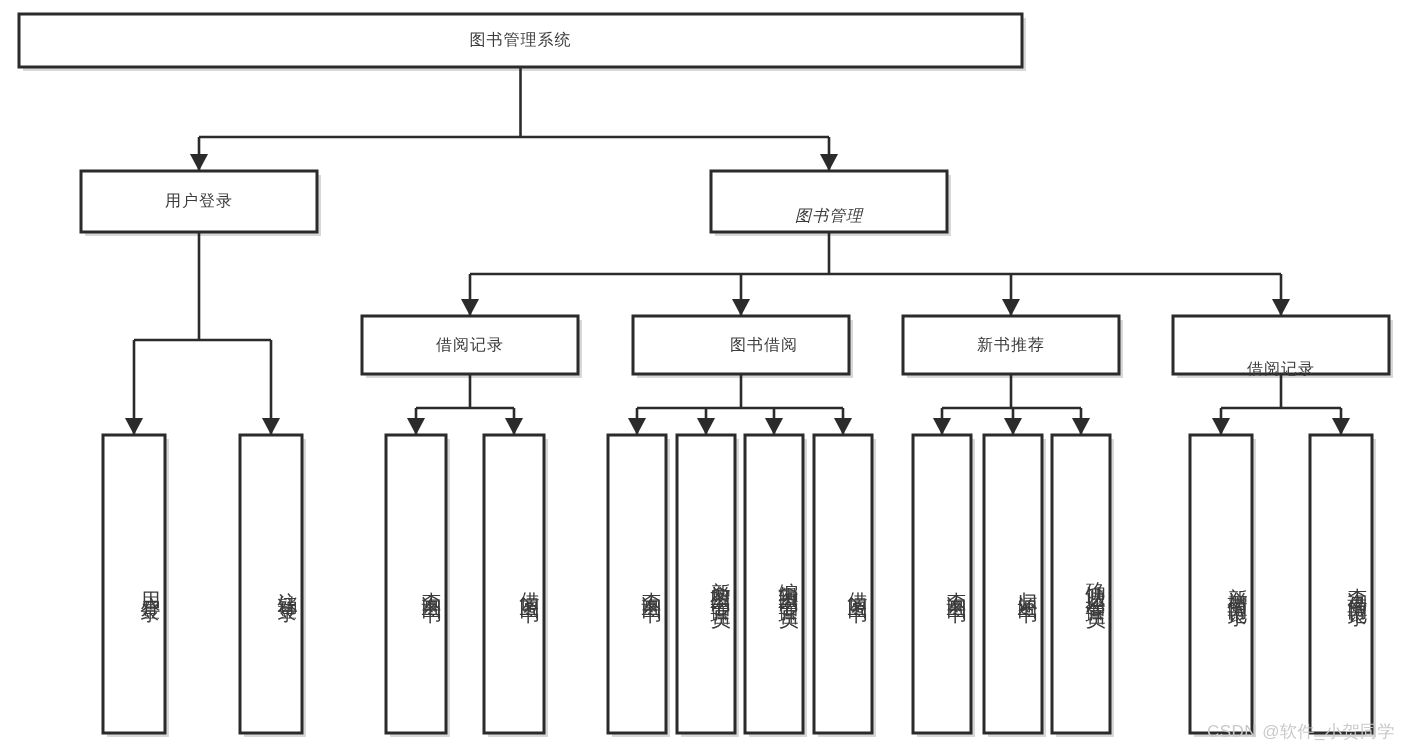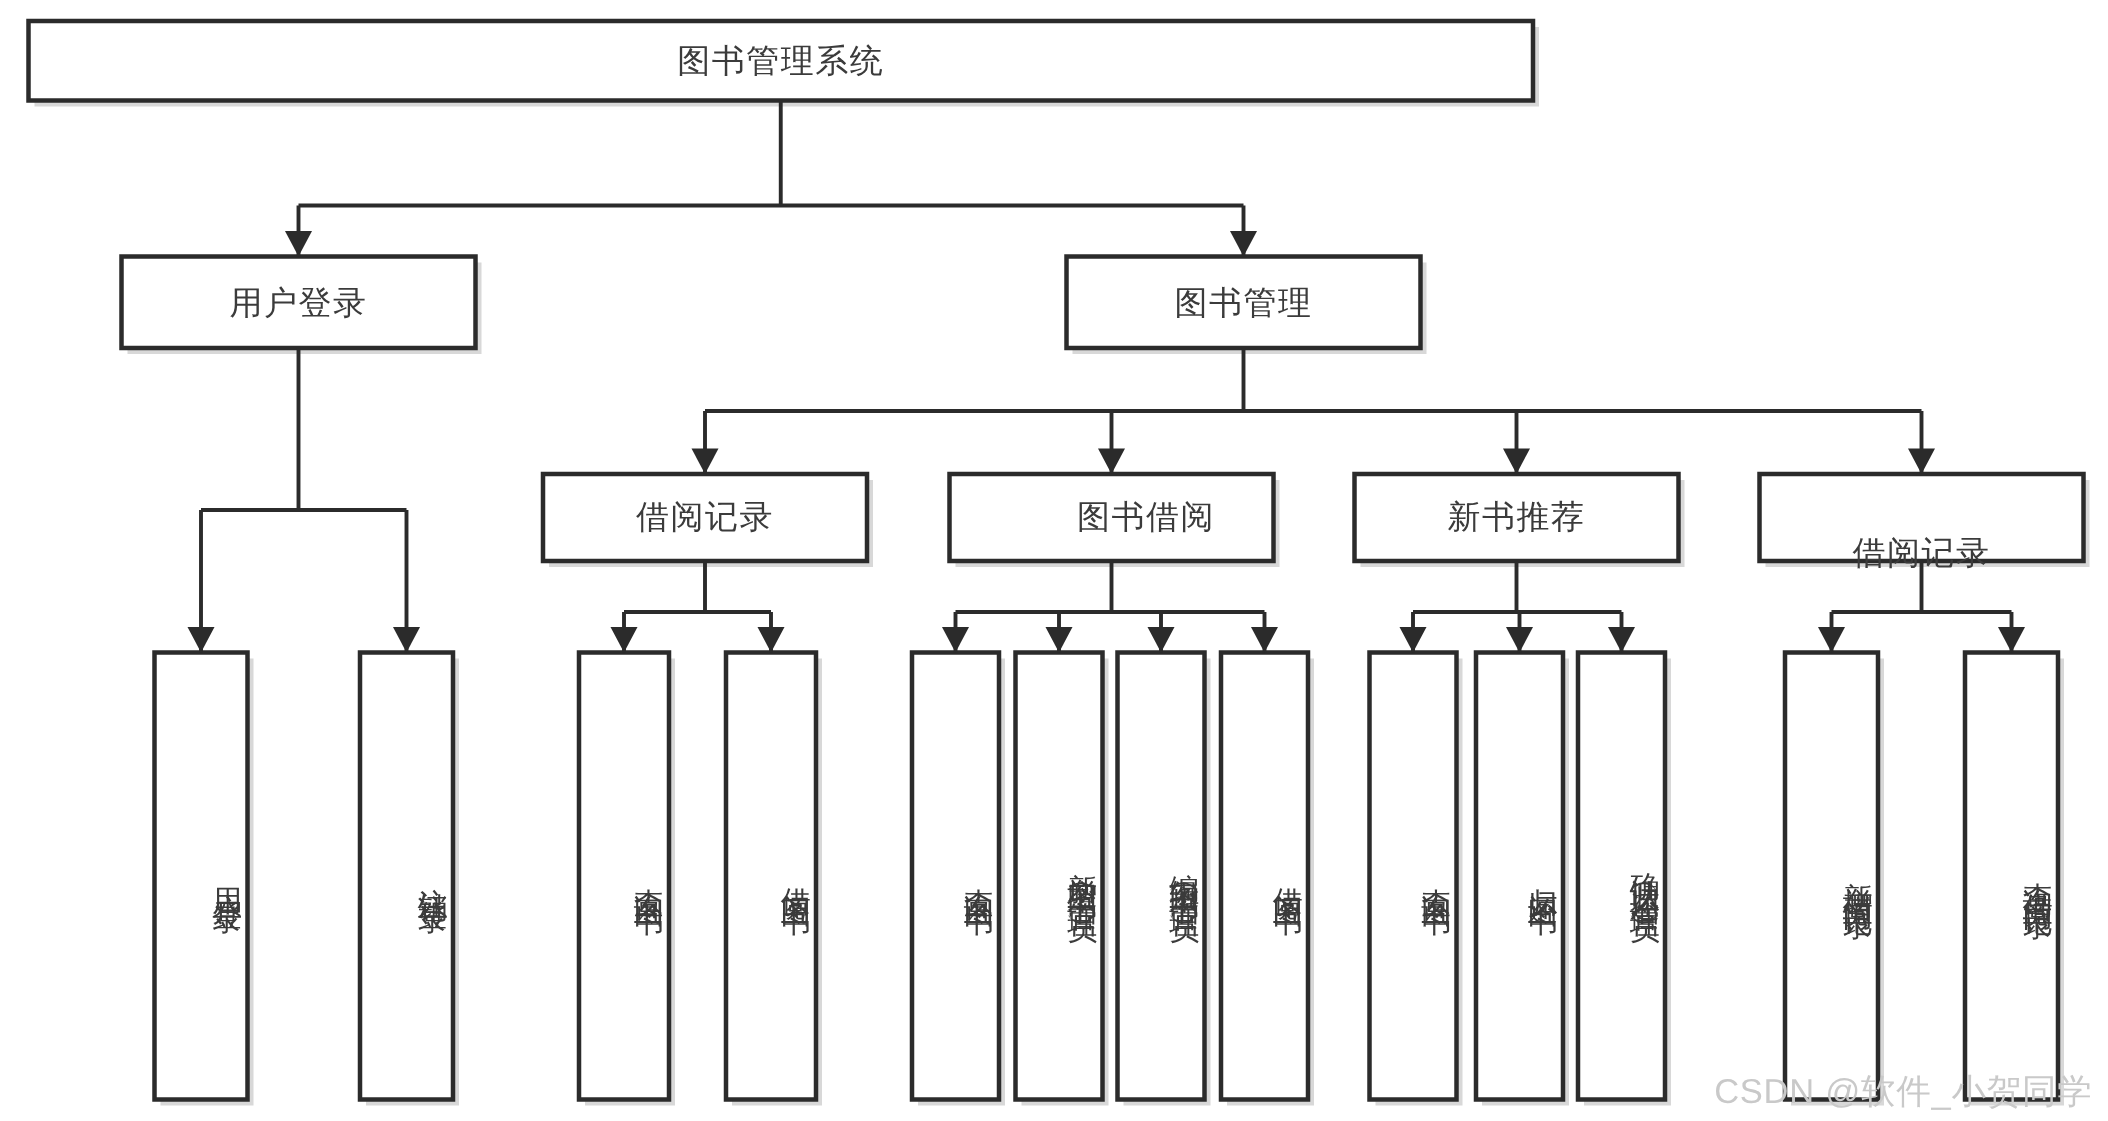--- a/index.html
+++ b/index.html
@@ -19,41 +19,41 @@
   }
   .connector{
     stroke:#2b2b2b;stroke-width:2.6;fill:none;stroke-linecap:butt;
   }
   .arrow-head{fill:#2b2b2b;}
 
   .node-label{
     position:absolute;
     display:flex;align-items:center;justify-content:center;
     color:#3b3b3b;
-    font-size:22px;
+    font-size:16px;
     letter-spacing:1px;
     white-space:nowrap;
     pointer-events:none;
   }
   .node-label.vertical{
     writing-mode:vertical-rl;
     text-orientation:upright;
     letter-spacing:4px;
     align-items:flex-start;
     padding-top:0;
     font-size:20px;
   }
   .hit{
     position:absolute;cursor:pointer;background:transparent;
   }
   #watermark{
     position:absolute;
     right:10px;bottom:4px;
     color:#c9c9c9;
-    font-size:23px;
+    font-size:17px;
     letter-spacing:.5px;
     user-select:none;
   }
 </style>
 </head>
 <body>
 
 <div id="diagram-root">
   <svg id="tree" viewBox="0 0 1405 747" preserveAspectRatio="none">
       <rect x="23" y="18" width="1003" height="53" class="node-shadow"></rect>
@@ -147,21 +147,21 @@
       <line x1="1221" y1="408" x2="1221" y2="435" class="connector"></line>
       <polygon points="1212,418 1230,418 1221,435" class="arrow-head"></polygon>
       <line x1="1341" y1="408" x2="1341" y2="435" class="connector"></line>
       <polygon points="1332,418 1350,418 1341,435" class="arrow-head"></polygon>
     </svg>
   <div id="labels">
       <div class="node-label" style="left: 19px; top: 14px; width: 1003px; height: 53px;">图书管理系统</div>
       <div class="hit" style="left: 19px; top: 14px; width: 1003px; height: 53px;"></div>
       <div class="node-label" style="left: 81px; top: 171px; width: 236px; height: 61px;">用户登录</div>
       <div class="hit" style="left: 81px; top: 171px; width: 236px; height: 61px;"></div>
-      <div class="node-label" style="left: 711px; top: 171px; width: 236px; height: 61px;">图书管理</div>
+      <div class="node-label" style="left: 711px; top: 186px; width: 236px; height: 61px; font-style: italic;">图书管理</div>
       <div class="hit" style="left: 711px; top: 171px; width: 236px; height: 61px;"></div>
       <div class="node-label" style="left: 362px; top: 316px; width: 216px; height: 58px;">借阅记录</div>
       <div class="hit" style="left: 362px; top: 316px; width: 216px; height: 58px;"></div>
       <div class="node-label" style="left: 633px; top: 316px; width: 174px; height: 58px; padding-left: 44px;">图书借阅</div>
       <div class="hit" style="left: 633px; top: 316px; width: 216px; height: 58px;"></div>
       <div class="node-label" style="left: 903px; top: 316px; width: 216px; height: 58px;">新书推荐</div>
       <div class="hit" style="left: 903px; top: 316px; width: 216px; height: 58px;"></div>
       <div class="node-label" style="left: 1173px; top: 316px; width: 216px; height: 58px; margin-top: 24px;">借阅记录</div>
       <div class="hit" style="left: 1173px; top: 316px; width: 216px; height: 58px;"></div>
       <div class="node-label vertical" style="left: 103px; top: 435px; width: 62px; height: 197px; padding-top: 101px; box-sizing: border-box;">用户登录</div>

